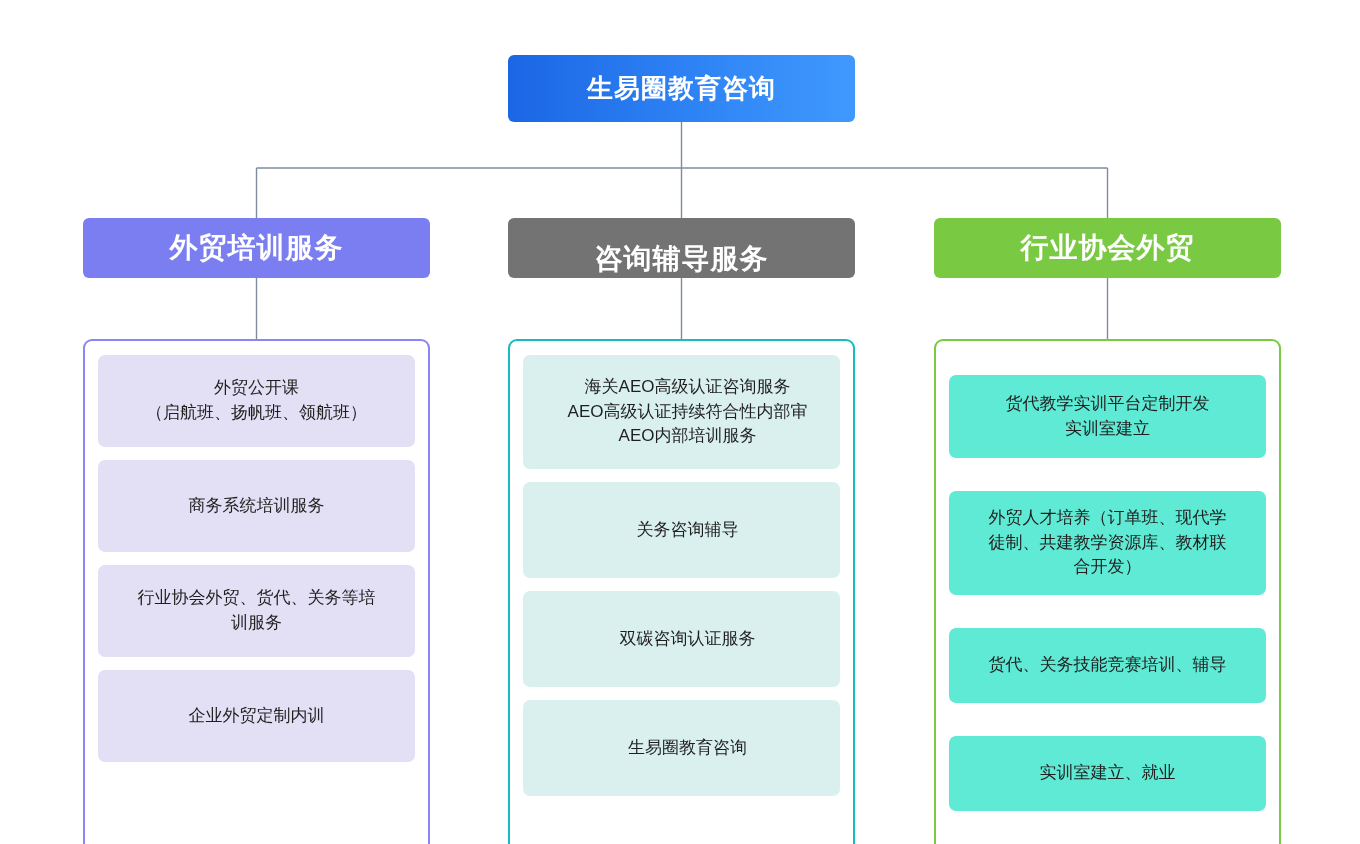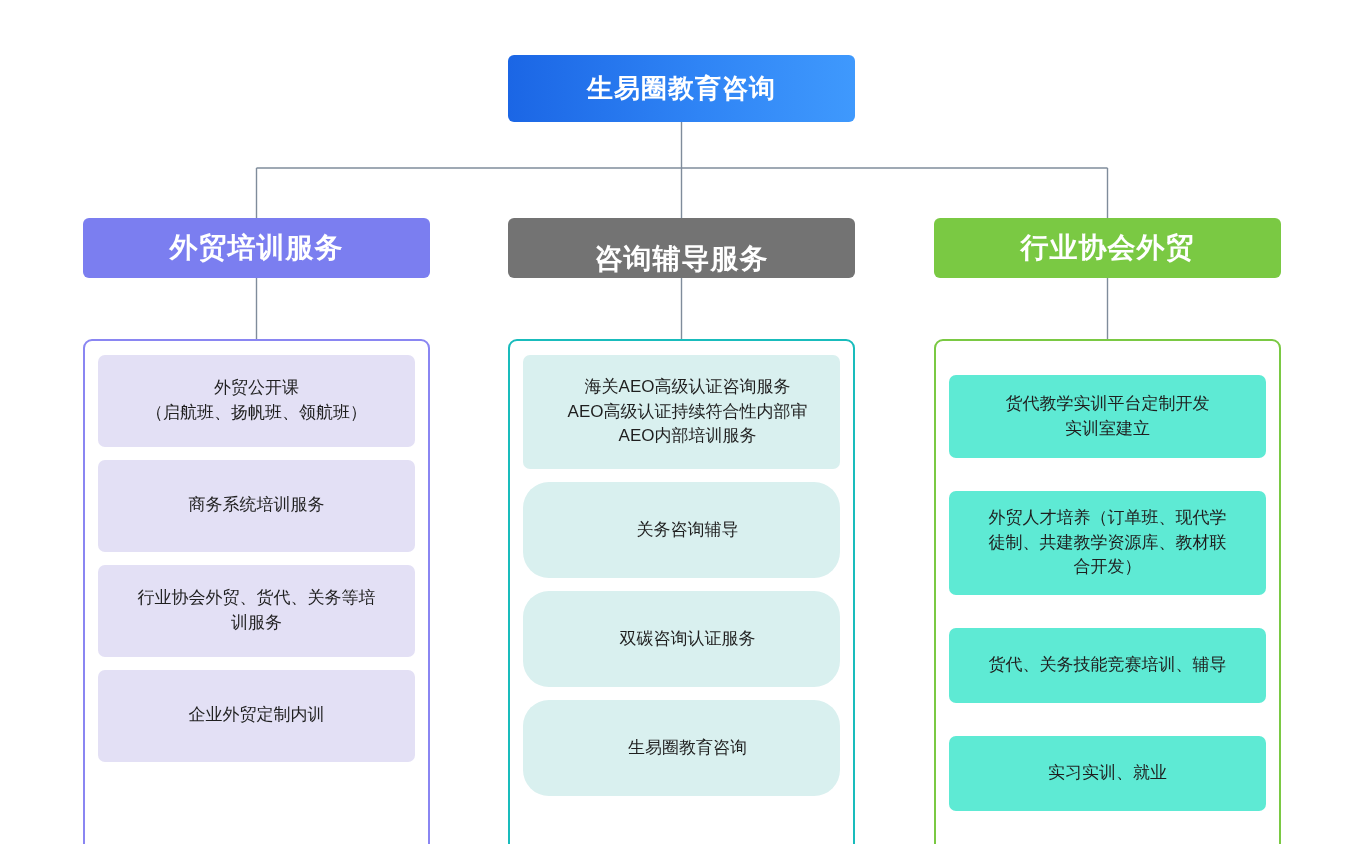--- a/index.html
+++ b/index.html
@@ -108,24 +108,24 @@
     font-size: 17px;
     line-height: 1.45;
     white-space: pre-line;
   }
   .col-0 .leaf-card { background: #e3e0f5; }
   .col-1 .leaf-card { background: #d9f0ef; padding-left: 24px; }
   .col-2 .leaf-card { background: #5eead4; margin-top: 20px; }
 
   
   .col-0 .leaf-card.h-2 { flex: 0 0 92px; }
-  .col-0 .leaf-card.h-1 { flex: 0 0 92px; font-family: Liberation Mono, monospace; }
+  .col-0 .leaf-card.h-1 { flex: 0 0 92px; }
 
   .col-1 .leaf-card.h-3 { flex: 0 0 114px; }
-  .col-1 .leaf-card.h-1 { flex: 0 0 96px; border-radius: 26px; }
+  .col-1 .leaf-card.h-1 { flex: 0 0 96px; }
 
   .col-2 .leaf-card.h-2 { flex: 0 0 83px; }
   .col-2 .leaf-card.h-3 { flex: 0 0 104px; }
   .col-2 .leaf-card.h-1 { flex: 0 0 75px; }
 </style>
 </head>
 <body>
 
 <div id="chart-root">
 
@@ -203,18 +203,18 @@
       </div>
       <div class="leaf-card h-3">
         <span>外贸人才培养（订单班、现代学
 徒制、共建教学资源库、教材联
 合开发）</span>
       </div>
       <div class="leaf-card h-1">
         <span>货代、关务技能竞赛培训、辅导</span>
       </div>
       <div class="leaf-card h-1">
-        <span>实习实训、就业</span>
+        <span>实训室建立、就业</span>
       </div>
     </div>
   </div>
 
 </div>
 
 </body></html>

